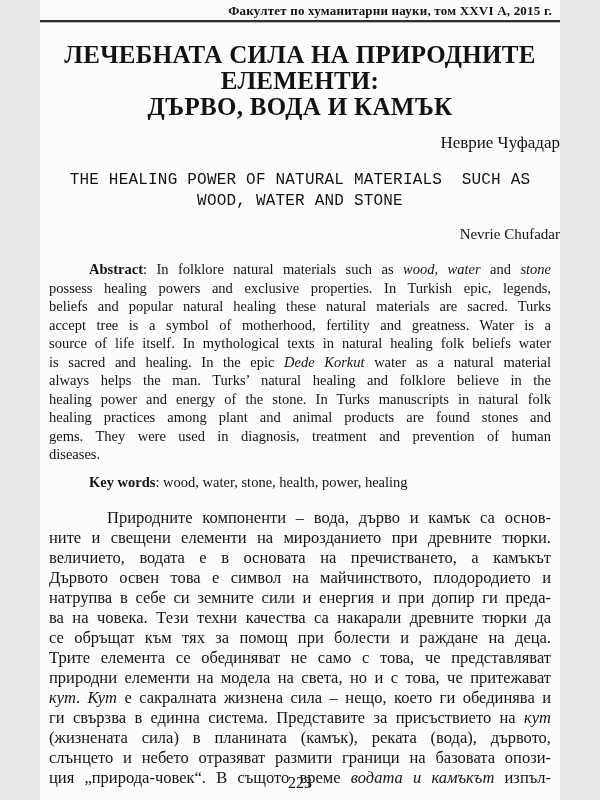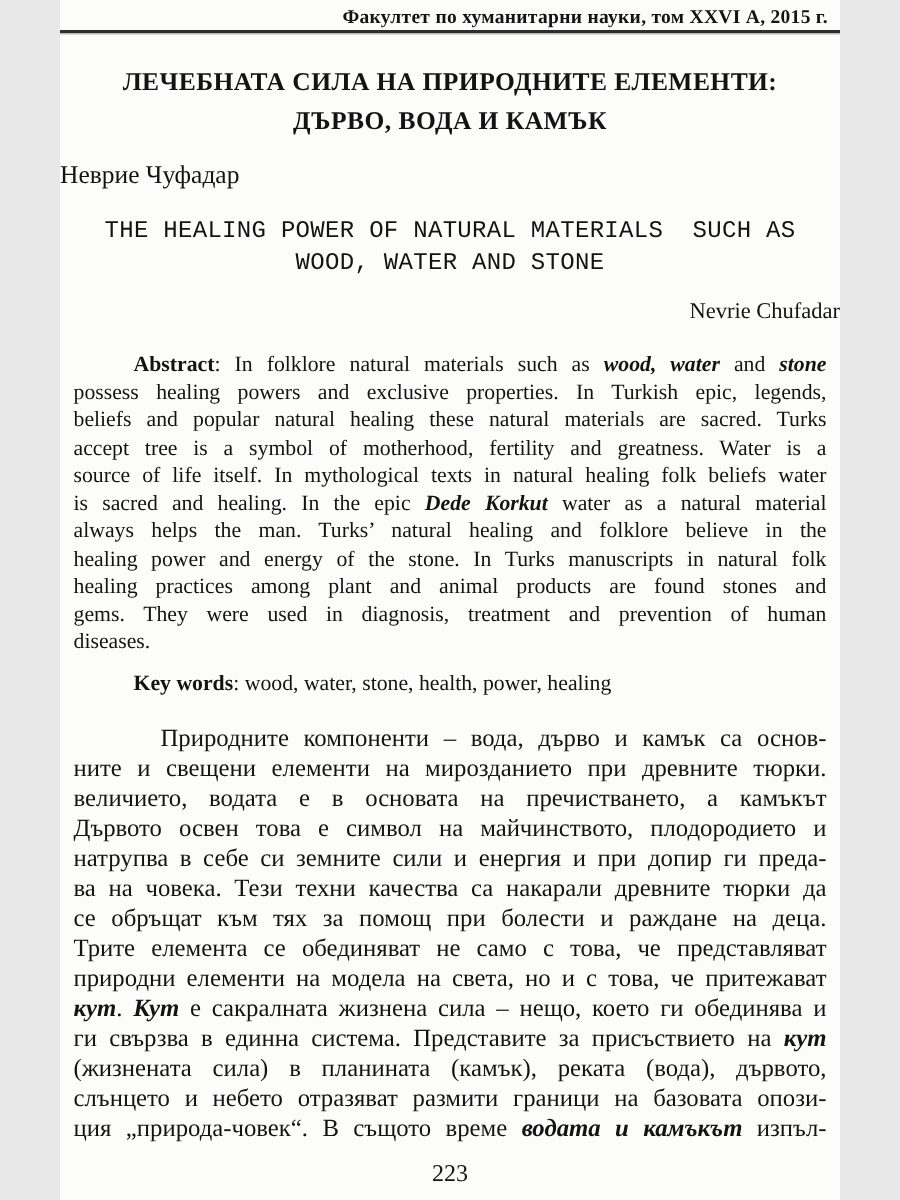--- a/index.html
+++ b/index.html
@@ -12,37 +12,37 @@
     padding:3px 8px 2px 0;
     text-align:right; font-weight:bold; font-size:13px; line-height:15px;
     letter-spacing:0.2px;
   }
   .header-rule {
     height:0; border-top:2px solid #2e2e2e;
     box-shadow:0 1px 0 rgba(60,60,60,0.35);
   }
   .title-bg {
     margin:20px 6px 0 6px; text-align:center; font-weight:bold;
-    font-size:17px; line-height:26px; white-space:pre-wrap; letter-spacing:0.3px;
+    font-size:25px; line-height:26px; white-space:pre-wrap; letter-spacing:0.3px;
   }
-  .author-bg { margin-top:12px; text-align:left; font-size:17px; line-height:21px; }
+  .author-bg { margin-top:12px; text-align:right; font-size:17px; line-height:21px; }
   .title-en {
     margin:17px 6px 0 6px; text-align:center; font-size:16px; line-height:21px;
     white-space:pre-wrap; letter-spacing:0.2px;
   }
   .author-en { margin-top:13px; text-align:right; font-size:15px; line-height:19px; }
   .abstract  { margin:16px 9px 0 9px; font-size:14.5px; line-height:18.5px; }
   .keywords  { margin:9px 9px 0 9px;  font-size:14.5px; line-height:19px; }
   .body-par  { margin:16px 9px 0 9px; font-size:16.5px; line-height:20px; }
   .tline { text-align:justify; text-align-last:justify; }
   .tline.noj { text-align-last:left; }
   .abstract .tline.first { text-indent:40px; }
   .keywords .tline.first { text-indent:40px; }
   .body-par .tline.first { text-indent:58px; }
-  .it { font-style:italic;font-weight:bold; }
+  .it { font-style:italic; }
   .bd { font-weight:bold; }
   .page-number {
     position:absolute; bottom:8px; left:0; right:0;
     text-align:center; font-size:16px;
   }
 </style>
 </head>
 <body>
 
 <div class="page">

